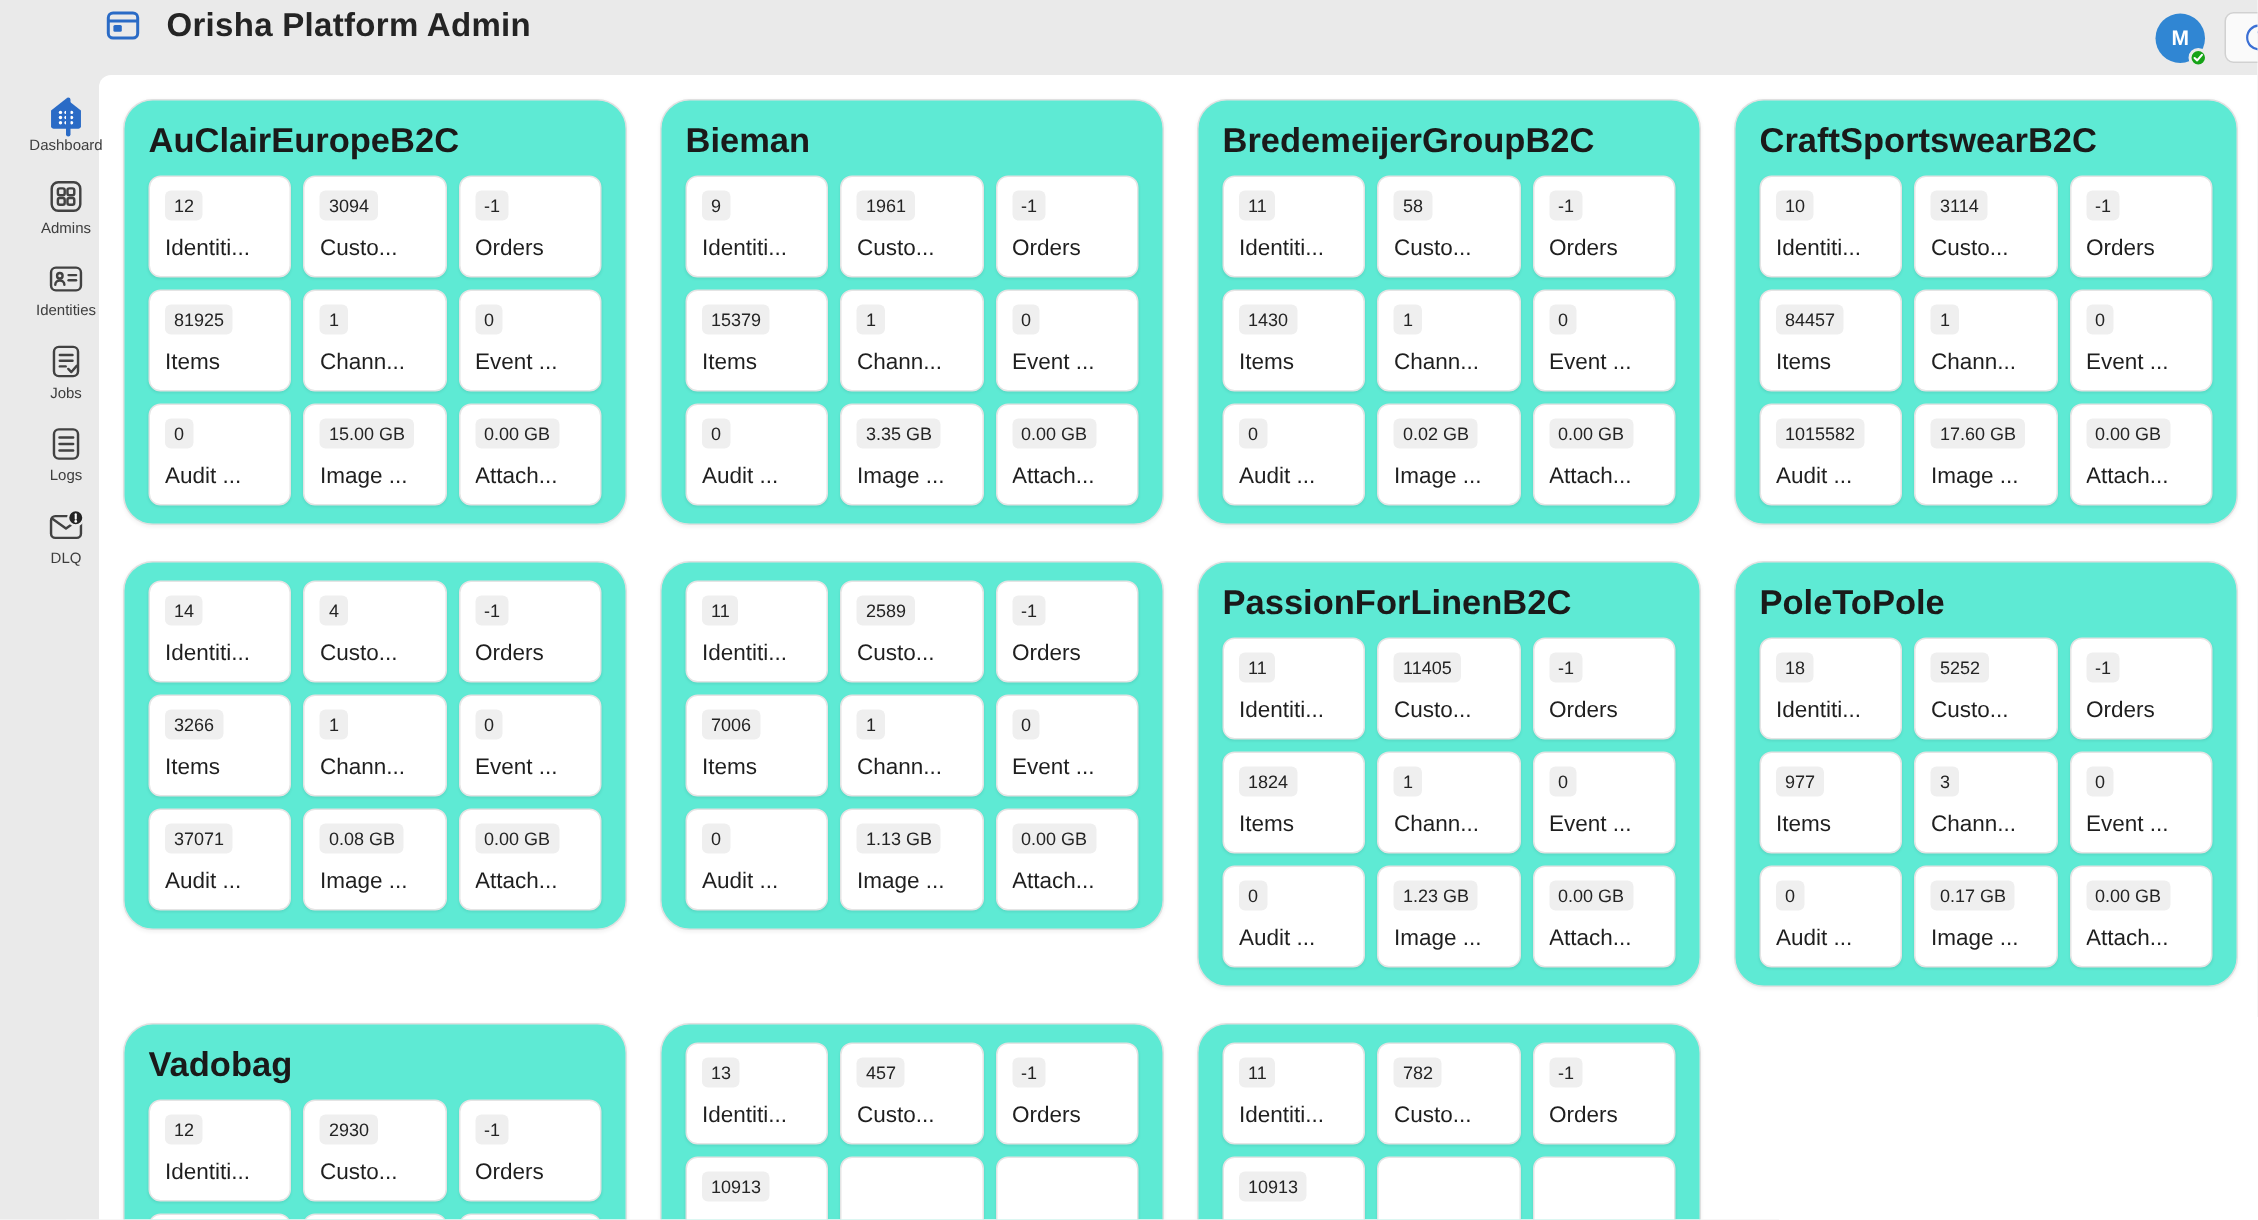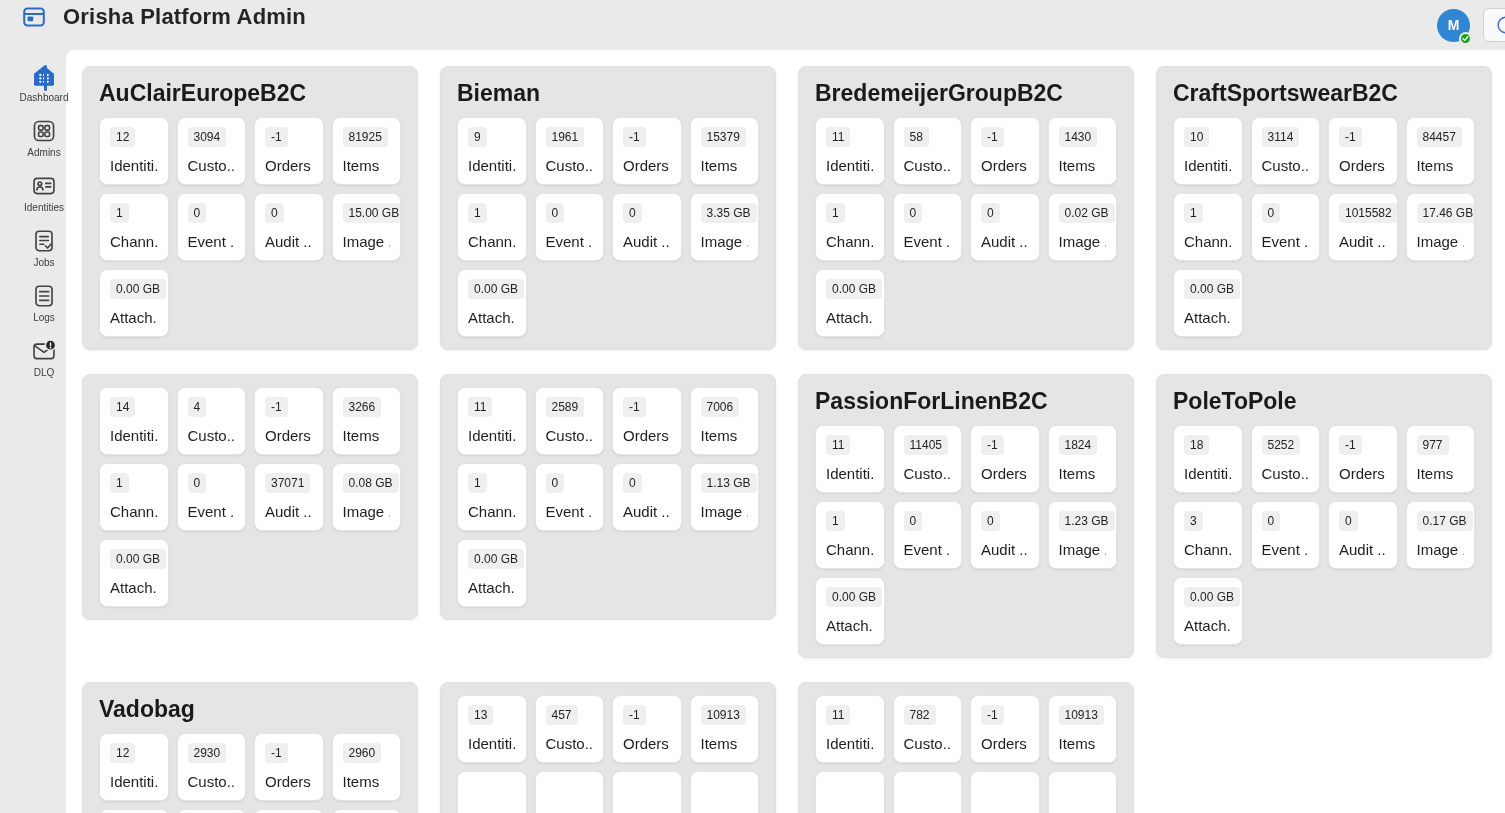--- a/index.html
+++ b/index.html
@@ -7,21 +7,21 @@
   body {
     width:1505px; height:813px; overflow:hidden;
     background:#eaeaea;
     font-family:"Liberation Sans", sans-serif;
     color:#1f1f1f;
     position:relative;
   }
   
   .header {
     position:absolute; top:0; left:0; right:0; height:33px;
-    background:#eaeaea; display:flex; align-items:center; z-index:3;
+    background:#eaeaea; display:flex; align-items:center; z-index:3;padding-left:48px;
   }
   .app-icon { margin-left:22px; display:flex; }
   .app-title { margin-left:17px; font-size:22px; font-weight:700; color:#242424; letter-spacing:.2px; }
   .header-right { position:absolute; right:0; top:0; height:50px; display:flex; align-items:center; gap:13px; }
   .avatar {
     width:33px; height:33px; border-radius:50%; background:var(--avatar,#3086d3);
     color:#fff; font-weight:700; font-size:14px;
     display:flex; align-items:center; justify-content:center; position:relative; cursor:pointer;
   }
   .avatar-badge {
@@ -47,25 +47,25 @@
     content:""; position:absolute; left:0; top:9px; height:26px; width:3px;
     background:var(--accent,#2a6bc6); border-radius:2px;
   }
   
   .main {
     position:absolute; top:50px; left:66px; right:0; bottom:0;
     background:#fff; border-top-left-radius:8px; padding:16px; overflow:hidden;
   }
   .cards { display:grid; grid-template-columns:repeat(4,336px); gap:24px 22px; align-items:start; }
   .card {
-    background:#e5e5e5; border:1px solid #e0e0e0; border-radius:8px;
+    background:#5eead4; border:1px solid #e0e0e0; border-radius:20px;
     padding:12px 16px; box-shadow:0 1px 3px rgba(0,0,0,.06);
   }
   .card-title { margin:0 0 10px; font-size:23px; line-height:28px; font-weight:700; color:#1a1a1a; white-space:nowrap; overflow:hidden; }
-  .tiles { display:grid; grid-template-columns:repeat(4,1fr); gap:8px; }
+  .tiles { display:grid; grid-template-columns:repeat(3,1fr); gap:8px; }
   .tile {
     height:68px; background:#fff; border:1px solid #e4e4e4; border-radius:8px;
     box-shadow:0 1px 2px rgba(0,0,0,.08); padding:9px 10px; overflow:hidden; cursor:pointer;
   }
   .badge {
     display:inline-block; background:#efefef; border-radius:4px; padding:2px 6px;
     font-size:12px; line-height:16px; color:#242424; white-space:nowrap;
   }
   .tile-label { display:block; margin-top:10px; font-size:15px; line-height:18px; color:#1f1f1f; white-space:nowrap; overflow:hidden; }
   svg { display:block; }
@@ -376,21 +376,21 @@
     <span class="badge">0</span>
     <span class="tile-label">Event ...</span>
   </div>
 
   <div class="tile">
     <span class="badge">1015582</span>
     <span class="tile-label">Audit ...</span>
   </div>
 
   <div class="tile">
-    <span class="badge">17.46 GB</span>
+    <span class="badge">17.60 GB</span>
     <span class="tile-label">Image ...</span>
   </div>
 
   <div class="tile">
     <span class="badge">0.00 GB</span>
     <span class="tile-label">Attach...</span>
   </div>
 </div>
   </section>
 

